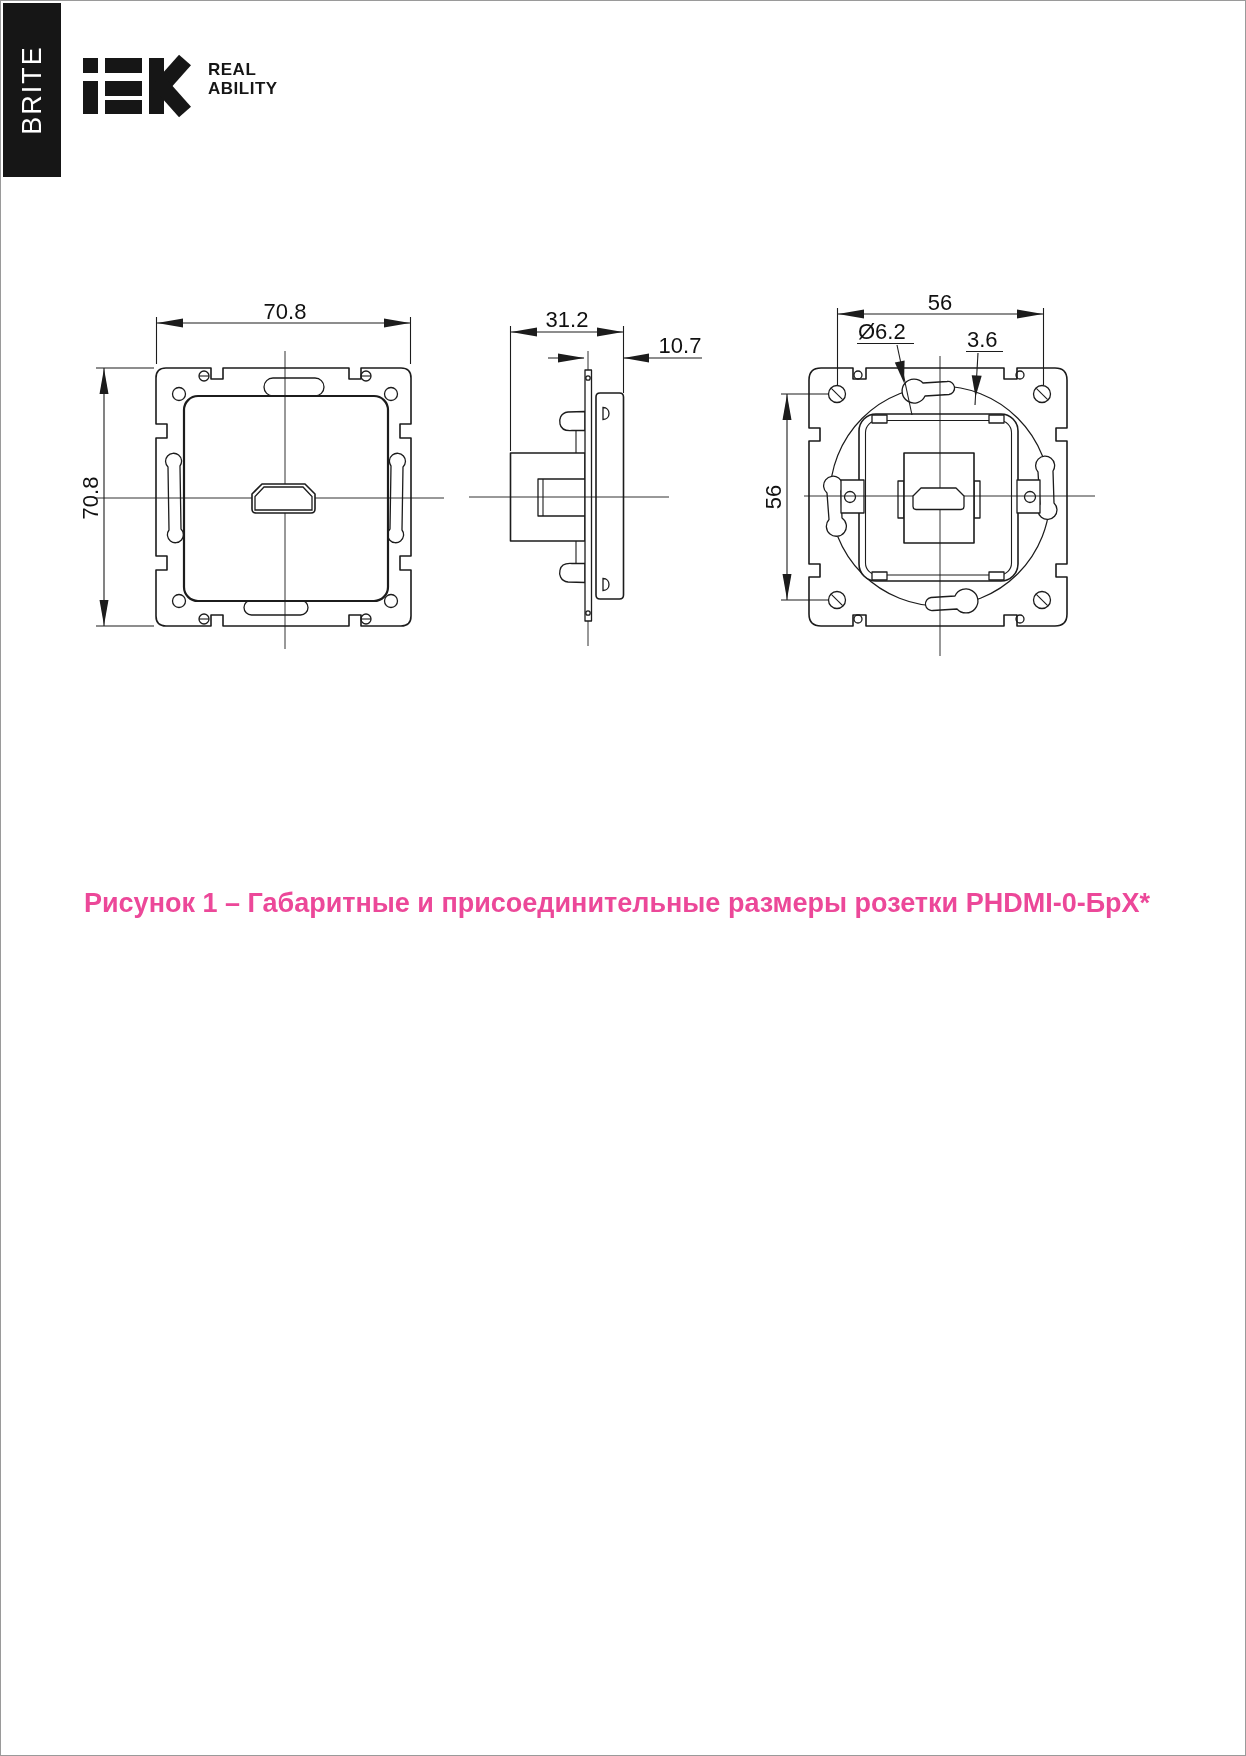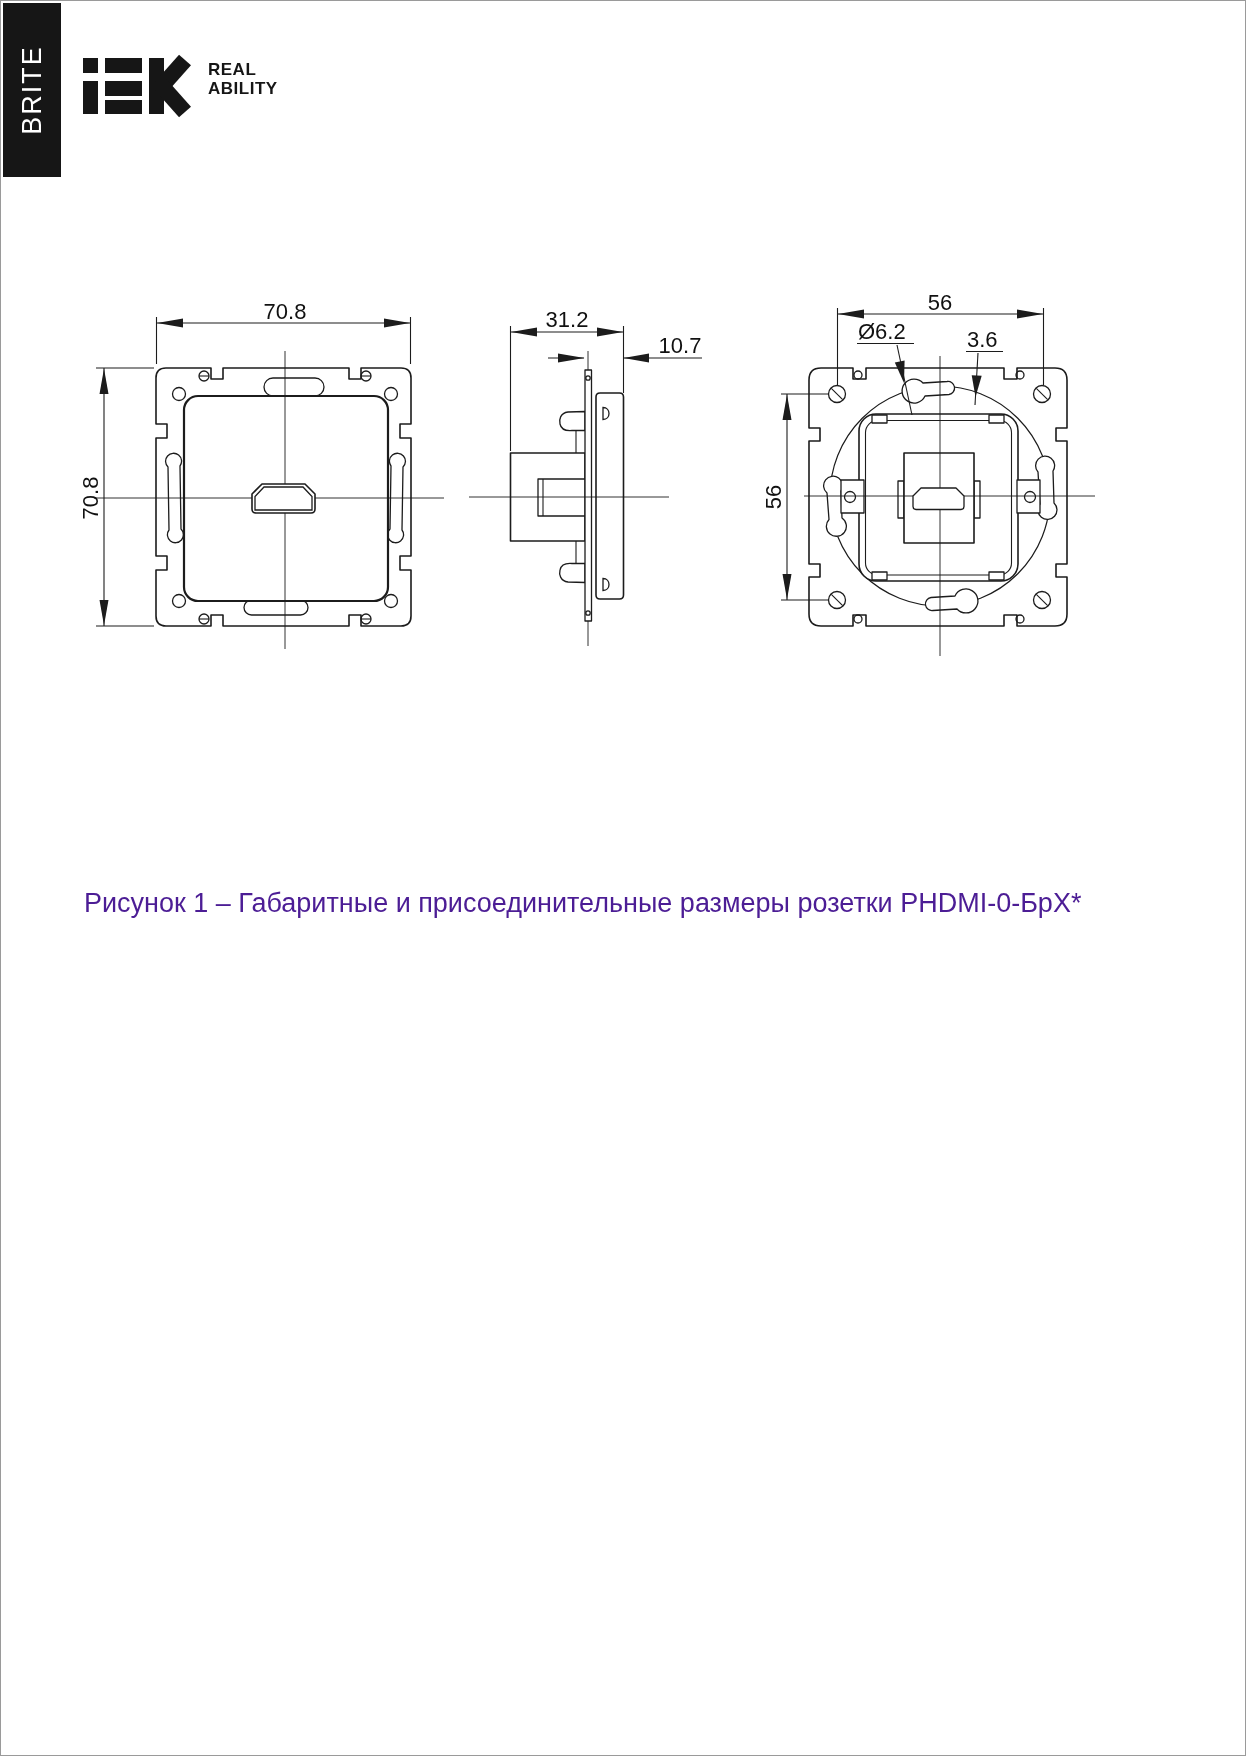--- a/index.html
+++ b/index.html
@@ -17,21 +17,21 @@
   }
   .brite-bar span{
     position:absolute;left:50%;top:50%;
     transform:translate(-50%,-50%) rotate(-90deg);
     color:#ffffff;font-size:27px;font-weight:500;letter-spacing:2px;
     white-space:nowrap;
   }
   .drawing-svg{position:absolute;left:0;top:0;}
   .caption{
     position:absolute;left:83px;top:887px;
-    font-size:27px;color:#4c1d95;white-space:nowrap;
+    font-size:27px;color:#ec4899;white-space:nowrap;font-weight:bold;
   }
   
   .ol{fill:#ffffff;stroke:#1c1c1c;stroke-width:1.6;stroke-linejoin:round;}
   .ol-thin{fill:#ffffff;stroke:#1c1c1c;stroke-width:1.3;stroke-linejoin:round;}
   .nofill{fill:none;stroke:#1c1c1c;stroke-width:1.3;}
   .bold{fill:#ffffff;stroke:#1c1c1c;stroke-width:2.2;stroke-linejoin:round;}
   .cl{stroke:#1c1c1c;stroke-width:0.9;fill:none;}
   .dim{stroke:#1c1c1c;stroke-width:1.1;fill:none;}
   .arr{fill:#1c1c1c;stroke:none;}
   .dtext{font-family:"Liberation Sans",sans-serif;font-size:22px;fill:#111;}

